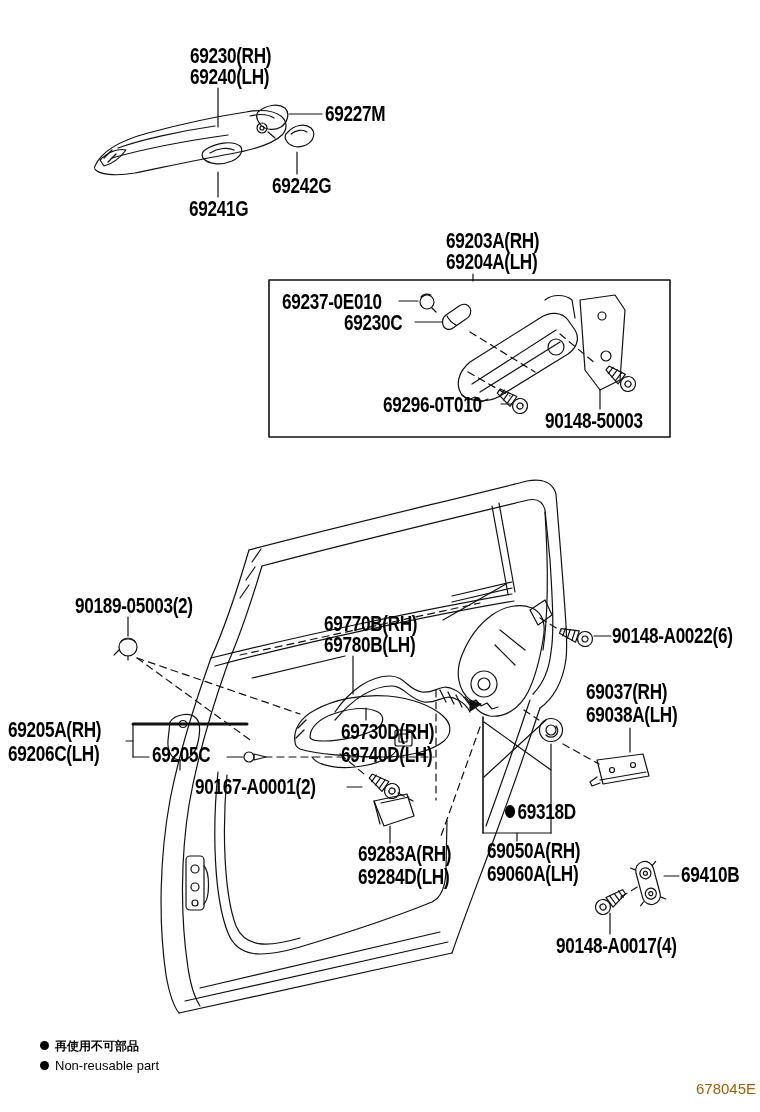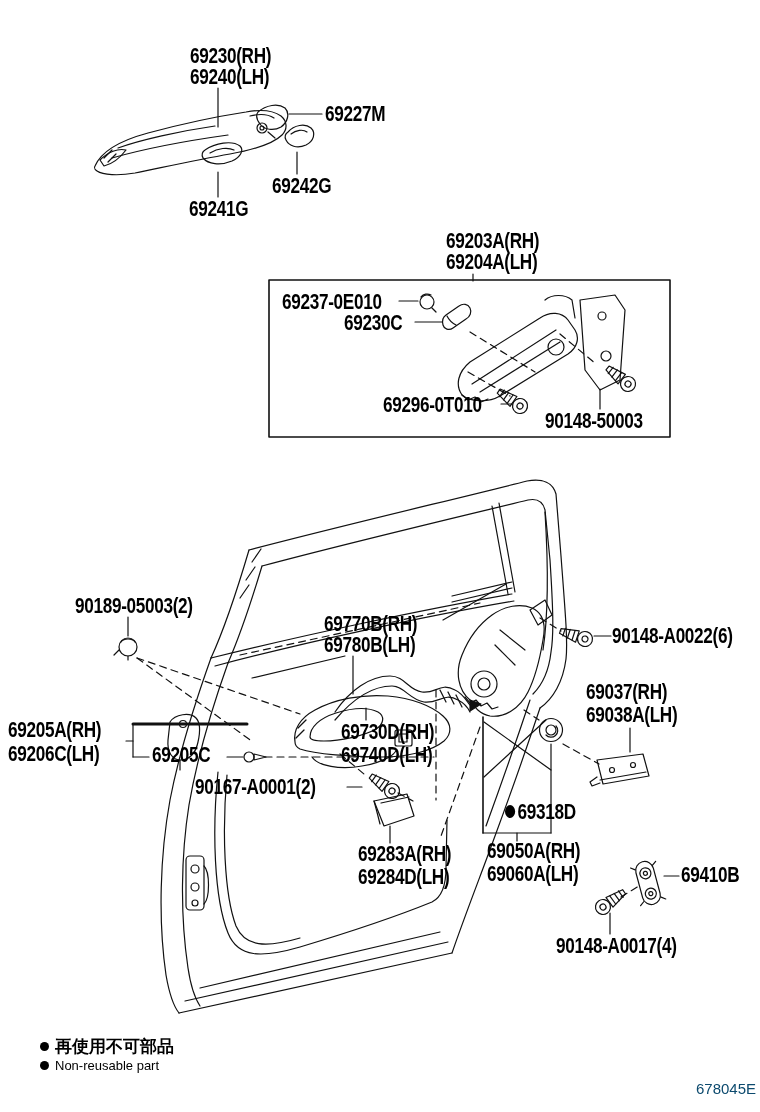--- a/index.html
+++ b/index.html
@@ -5,21 +5,21 @@
   html,body{margin:0;padding:0;background:#fff;}
   #page{position:relative;width:760px;height:1112px;background:#ffffff;overflow:hidden;
         font-family:"Liberation Sans", sans-serif;}
   #art{position:absolute;left:0;top:0;}
   .lbl{position:absolute;font-weight:700;font-size:22px;line-height:22px;color:#000;
        white-space:nowrap;letter-spacing:-0.4px;transform:scaleX(0.78);transform-origin:0 0;}
   .dot{display:inline-block;width:13px;height:13px;border-radius:50%;background:#000;
        vertical-align:middle;margin-right:3px;margin-top:-3px;}
   .legend-row{position:absolute;font-size:13px;line-height:17px;color:#000;white-space:nowrap;}
   .legend-row .dot{width:9px;height:9px;margin-right:6px;margin-top:-2px;}
-  .fig-code{position:absolute;font-size:15px;color:#0c4a6e;letter-spacing:0;white-space:nowrap;}
+  .fig-code{position:absolute;font-size:15px;color:#a16207;letter-spacing:0;white-space:nowrap;}
   svg *{vector-effect:non-scaling-stroke;}
 </style>
 </head>
 <body>
 
 <div id="page">
 
 <svg id="art" width="760" height="1112" viewBox="0 0 760 1112" fill="none" stroke="#111" stroke-width="1.2" stroke-linecap="round" stroke-linejoin="round">
   <defs>
     <g id="screw">
@@ -284,18 +284,18 @@
 
 <div class="lbl" style="left:505px;top:801px"><span class="dot"></span><span>69318D</span></div>
 
 <div class="lbl" style="left:358px;top:843px">69283A(RH)</div>
 <div class="lbl" style="left:358px;top:866px">69284D(LH)</div>
 <div class="lbl" style="left:487px;top:840px">69050A(RH)</div>
 <div class="lbl" style="left:487px;top:863px">69060A(LH)</div>
 <div class="lbl" style="left:681px;top:864px">69410B</div>
 <div class="lbl" style="left:556px;top:935px">90148-A0017(4)</div>
 
-<div class="legend-row" style="left:40px;top:1038px;font-weight:700;font-size:17px"><span class="dot"></span><span>再使用不可部品</span></div>
+<div class="legend-row" style="left:40px;top:1038px;font-weight:700;font-size:12px"><span class="dot"></span><span>再使用不可部品</span></div>
 <div class="legend-row" style="left:40px;top:1057px"><span class="dot"></span><span>Non-reusable part</span></div>
 
 <div class="fig-code" style="left:696px;top:1080px">678045E</div>
 
 </div>
 
 </body></html>

